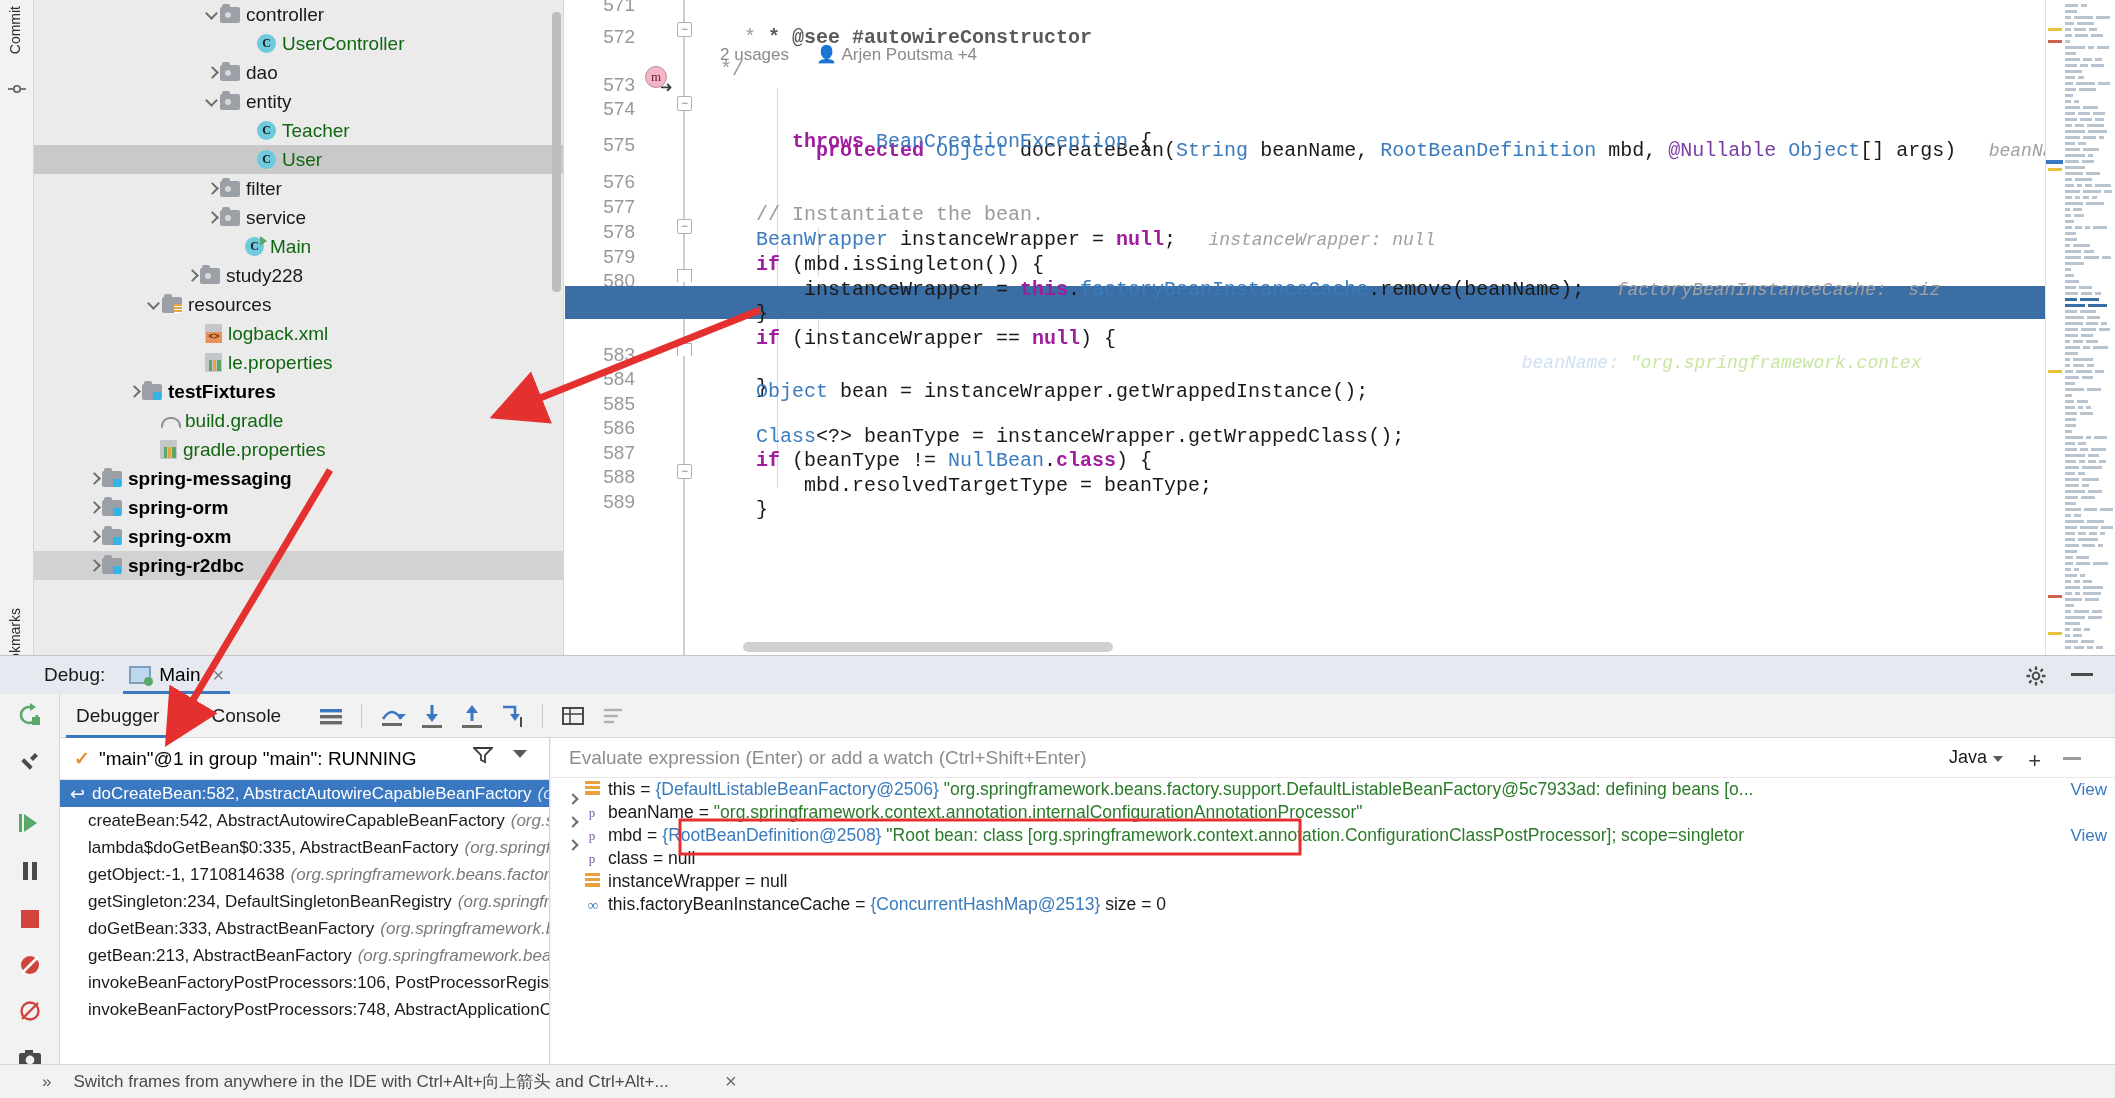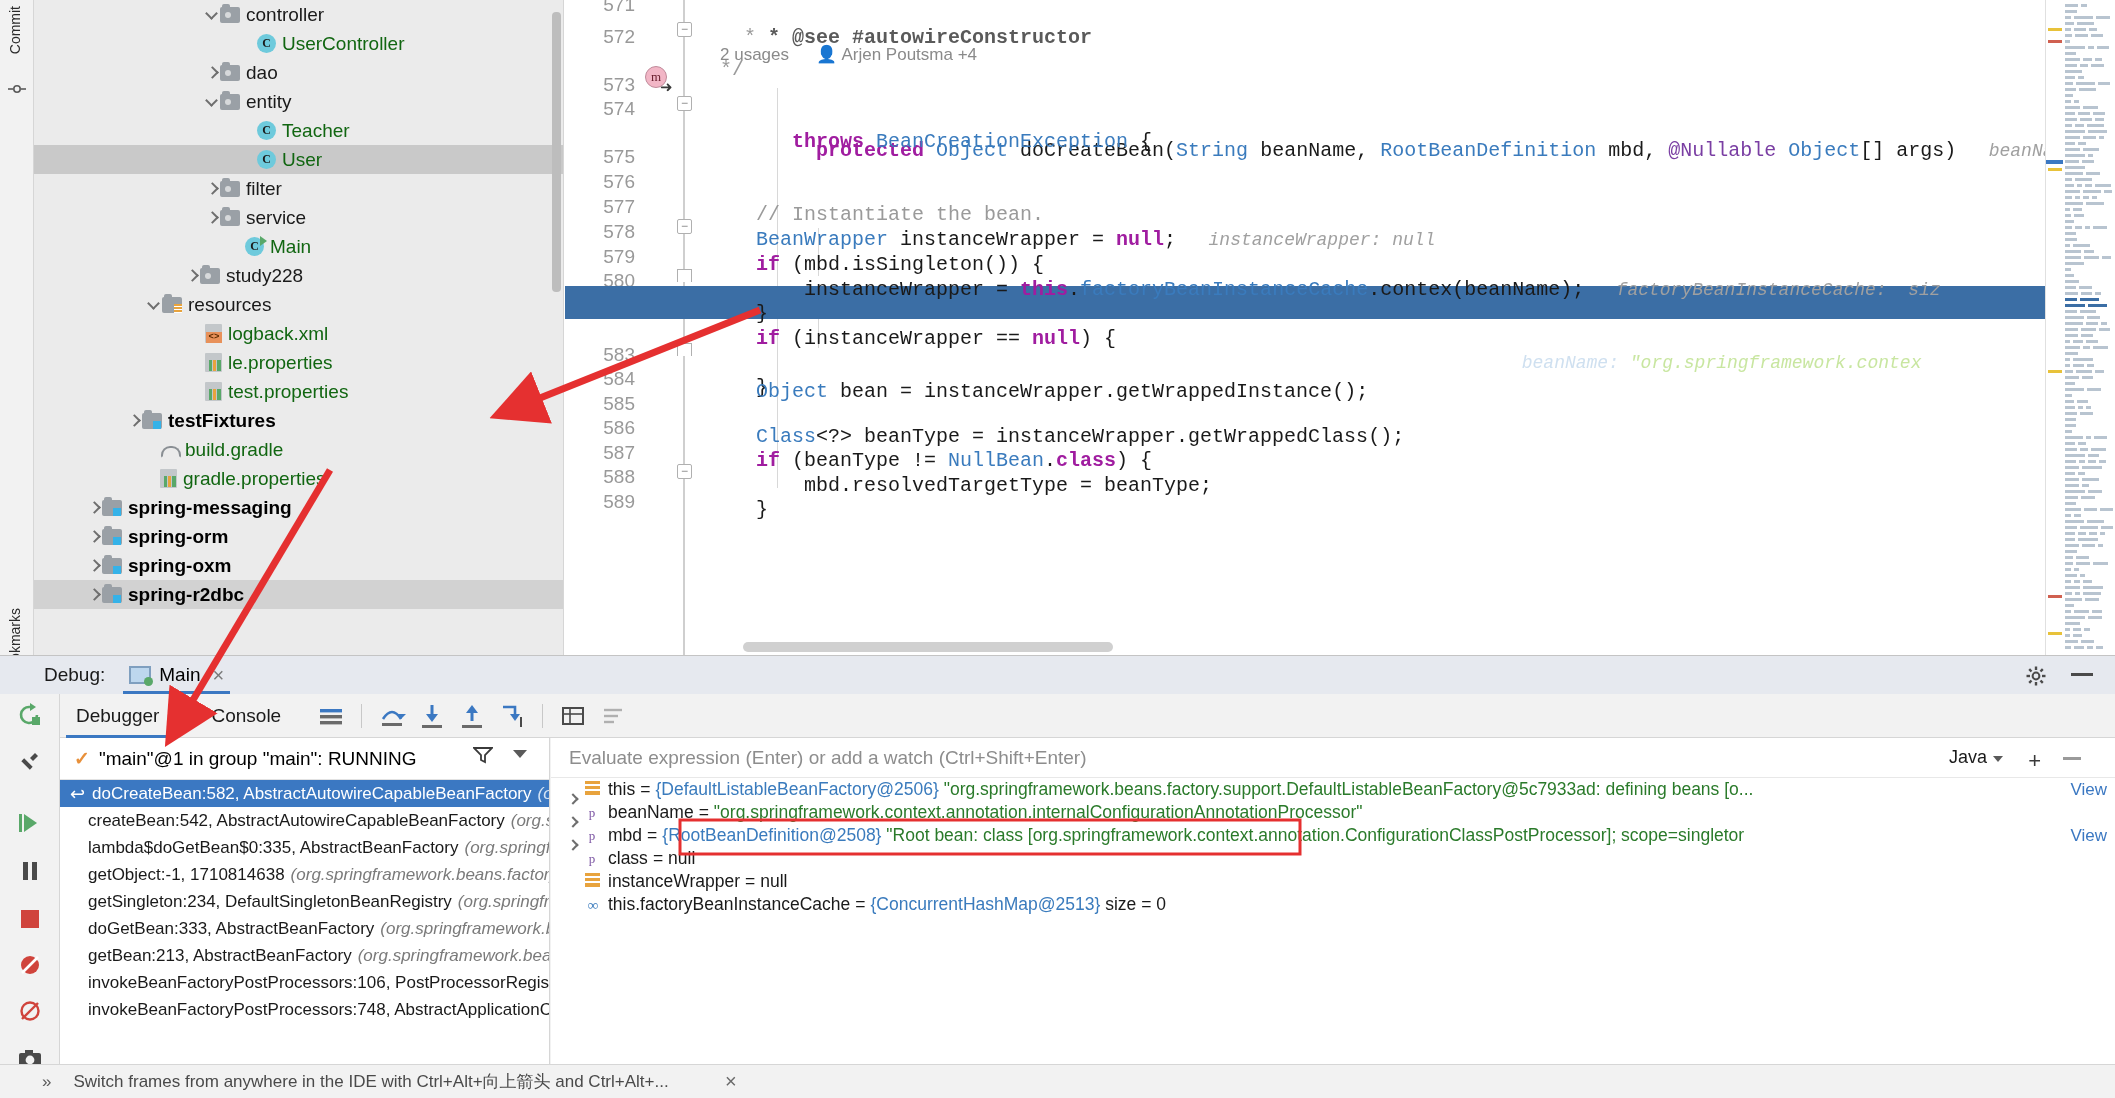--- a/index.html
+++ b/index.html
@@ -719,26 +719,20 @@
           <span class="ic ic-xml"></span>
           <span class="tname green">logback.xml</span>
         </div>
         <div class="tree-row">
           <span style="display:inline-block;width:155px;flex:0 0 155px;"></span>
           <span class="arrow"></span>
           <span class="ic ic-props"></span>
           <span class="tname green">le.properties</span>
         </div>
         <div class="tree-row">
-          <span style="display:inline-block;width:155px;flex:0 0 155px;"></span>
-          <span class="arrow"></span>
-          <span class="ic ic-props"></span>
-          <span class="tname green">test.properties</span>
-        </div>
-        <div class="tree-row">
           <span style="display:inline-block;width:92px;flex:0 0 92px;"></span>
           <span class="arrow r"></span>
           <span class="ic ic-folder-src"></span>
           <span class="tname bold">testFixtures</span>
         </div>
         <div class="tree-row">
           <span style="display:inline-block;width:110px;flex:0 0 110px;"></span>
           <span class="arrow"></span>
           <span class="ic ic-gradle"></span>
           <span class="tname green">build.gradle</span>
@@ -782,21 +776,21 @@
 
     <div class="indent-guide" style="left:212px; top:88px; height:400px;"></div>
     <div class="indent-guide" style="left:253px; top:228px; height:48px;"></div>
     <div class="indent-guide" style="left:253px; top:300px; height:48px;"></div>
 
     <div id="line-numbers">
         <div class="lnum" style="top: -6px;">571</div>
         <div class="lnum" style="top: 26px; padding-left: 32px;">572</div>
         <div class="lnum" style="top: 74px;">573</div>
         <div class="lnum" style="top: 98px;">574</div>
-        <div class="lnum" style="top: 146px;">575</div>
+        <div class="lnum" style="top: 134px;">575</div>
         <div class="lnum" style="top: 171px;">576</div>
         <div class="lnum" style="top: 196px;">577</div>
         <div class="lnum" style="top: 221px;">578</div>
         <div class="lnum" style="top: 246px;">579</div>
         <div class="lnum" style="top: 270px;">580</div>
         <div class="lnum" style="top: 295px;">581</div>
         <div class="lnum" style="top: 319px; color: rgb(255, 255, 255);">582</div>
         <div class="lnum" style="top: 344px;">583</div>
         <div class="lnum" style="top: 368px;">584</div>
         <div class="lnum" style="top: 393px;">585</div>
@@ -843,21 +837,21 @@
     <div class="cl" style="top:165px;">
       <span class="ctext">   <span class="cmt">// Instantiate the bean.</span></span>
     </div>
     <div class="cl" style="top:190px;">
       <span class="ctext">   <span class="typ">BeanWrapper </span><span class="plain">instanceWrapper = </span><span class="kw">null</span><span class="plain">;</span><span class="hint">   </span><span class="hint">instanceWrapper: null</span></span>
     </div>
     <div class="cl" style="top:215px;text-align:right;">
       <span class="ctext">   <span class="kw">if </span><span class="plain">(mbd.</span><span class="plain">isSingleton</span><span class="plain">()) {</span></span>
     </div>
     <div class="cl" style="top:240px;">
-      <span class="ctext">       <span class="plain">instanceWrapper = </span><span class="kw">this</span><span class="plain">.</span><span class="typ">factoryBeanInstanceCache</span><span class="plain">.contex(beanName);</span><span class="hint">   </span><span class="hint">factoryBeanInstanceCache:  siz</span></span>
+      <span class="ctext">       <span class="plain">instanceWrapper = </span><span class="kw">this</span><span class="plain">.</span><span class="typ">factoryBeanInstanceCache</span><span class="plain">.remove(beanName);</span><span class="hint">   </span><span class="hint">factoryBeanInstanceCache:  siz</span></span>
     </div>
     <div class="cl" style="top:264px;">
       <span class="ctext">   <span class="plain">}</span></span>
     </div>
     <div class="cl" style="top:289px;">
       <span class="ctext">   <span class="kw">if </span><span class="plain">(instanceWrapper == </span><span class="kw">null</span><span class="plain">) {</span></span>
     </div>
     <div class="cl" style="top:313px;">
       <span class="ctext" style="color:#ffffff;">       <span>instanceWrapper = createBeanInstance(beanName, mbd, args);</span><span class="hint-on-sel">  </span><span class="hint-on-sel">beanName:</span><span class="str-on-sel"> </span><span class="str-on-sel">"org.springframework.contex</span></span>
     </div>

